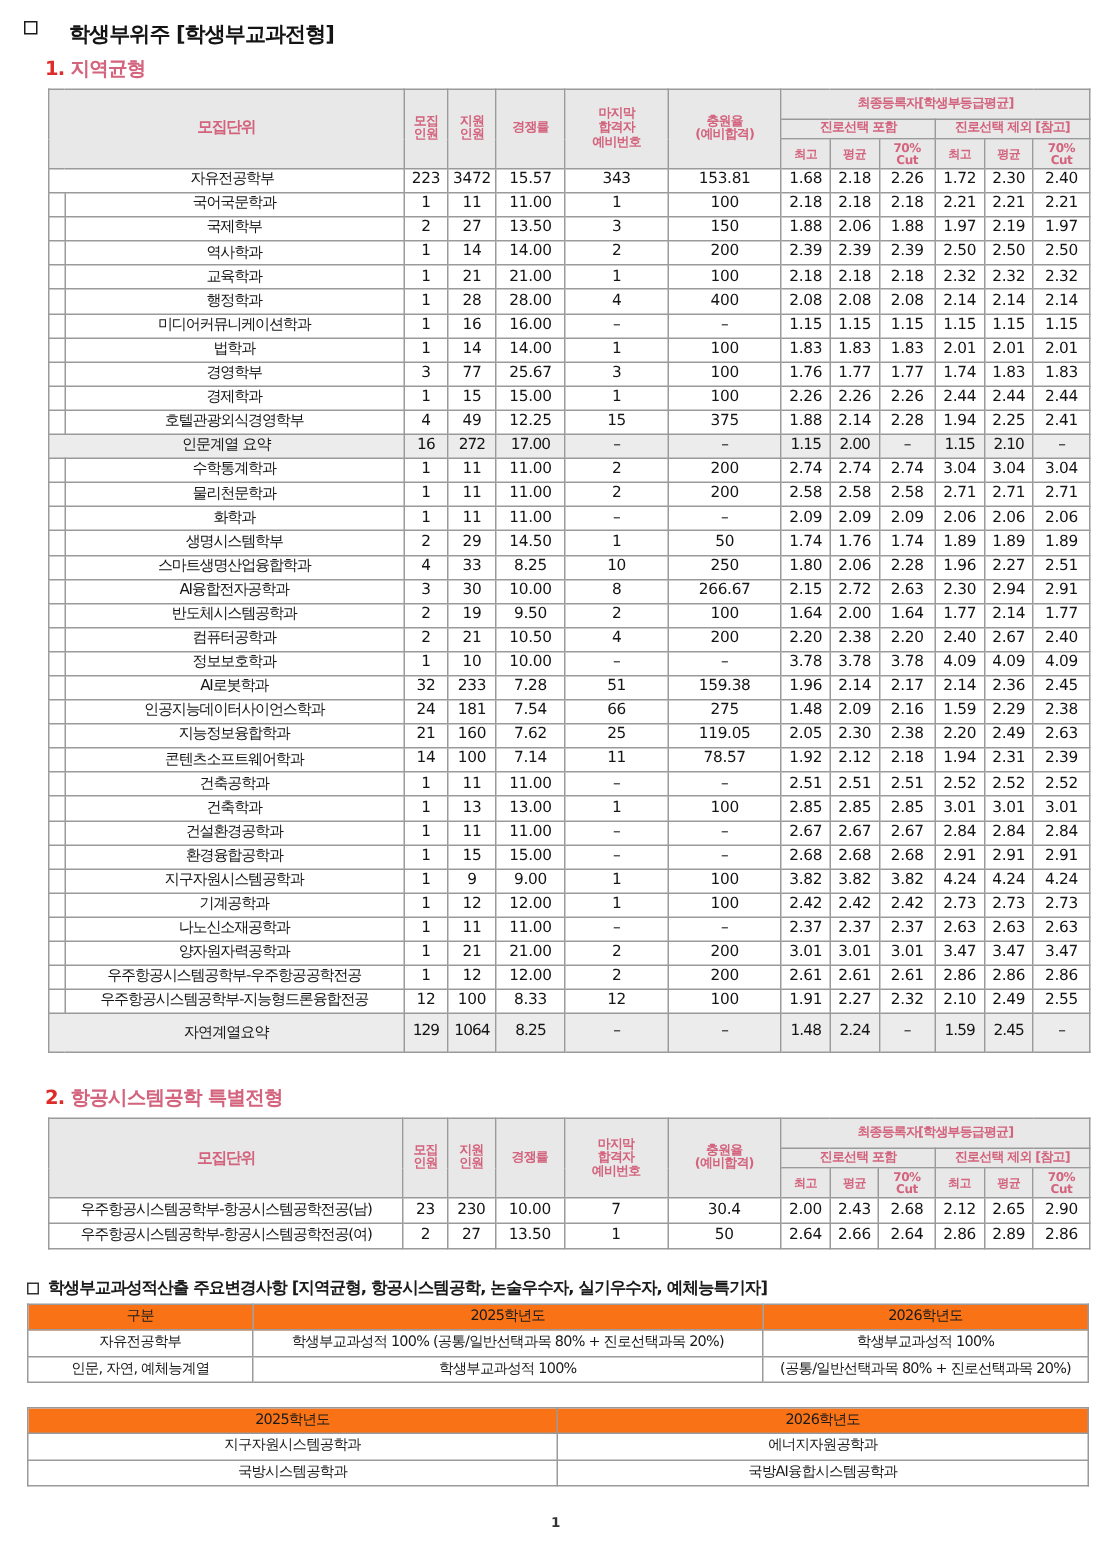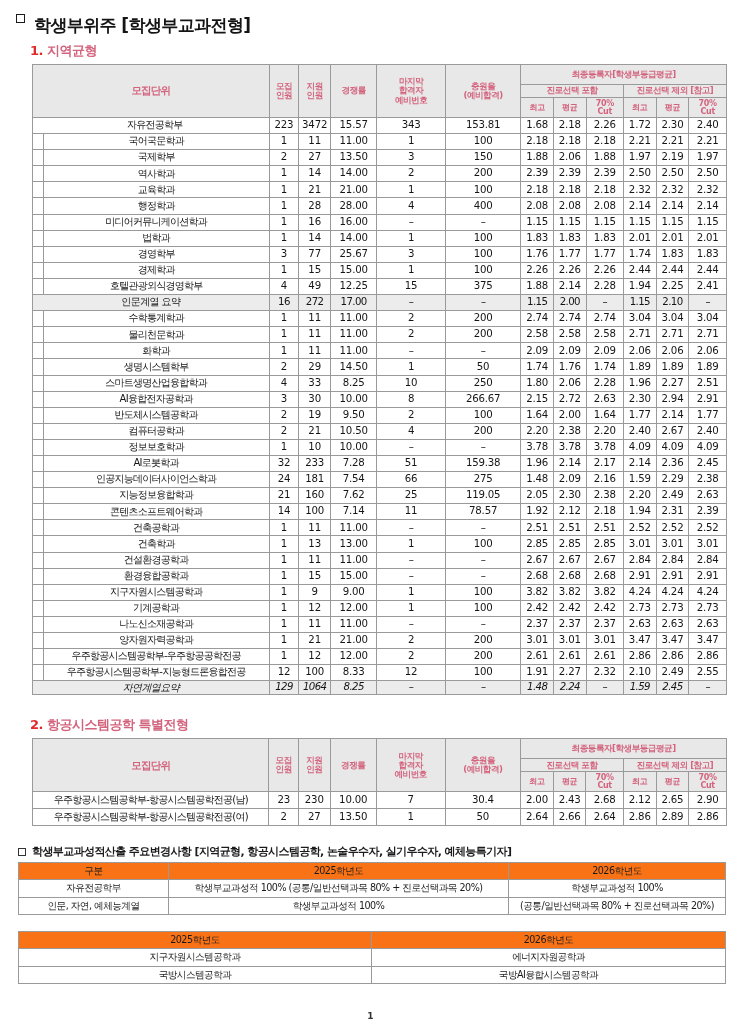--- a/index.html
+++ b/index.html
@@ -20,22 +20,22 @@
     height: 1029px;
     box-sizing: border-box;
     padding: 10px 14px 0 14px;
     position: relative;
   }
 
   
   .doc-title {
     display: flex;
     align-items: flex-start;
-    gap: 9px;
-    font-size: 17px;
+    gap: 21px;
+    font-size: 14px;
     font-weight: bold;
     color: #141414;
     letter-spacing: -0.6px;
     margin: 4px 0 3px 2px;
   }
   .sq-bullet {
     display: inline-block;
     width: 9px;
     height: 9px;
     border: 1.6px solid #1a1a1a;
@@ -745,21 +745,21 @@
             <td class="num">8.33</td>
             <td class="num">12</td>
             <td class="num">100</td>
             <td class="num">1.91</td>
             <td class="num">2.27</td>
             <td class="num">2.32</td>
             <td class="num">2.10</td>
             <td class="num">2.49</td>
             <td class="num">2.55</td>
           </tr>
-          <tr class="summary" style="height: 14px; font-style: italic;">
+          <tr class="summary" style="height: 26px;">
             <td colspan="2" class="unit">자연계열요약</td>
             <td class="num">129</td>
             <td class="num">1064</td>
             <td class="num">8.25</td>
             <td class="num">–</td>
             <td class="num">–</td>
             <td class="num">1.48</td>
             <td class="num">2.24</td>
             <td class="num">–</td>
             <td class="num">1.59</td>

